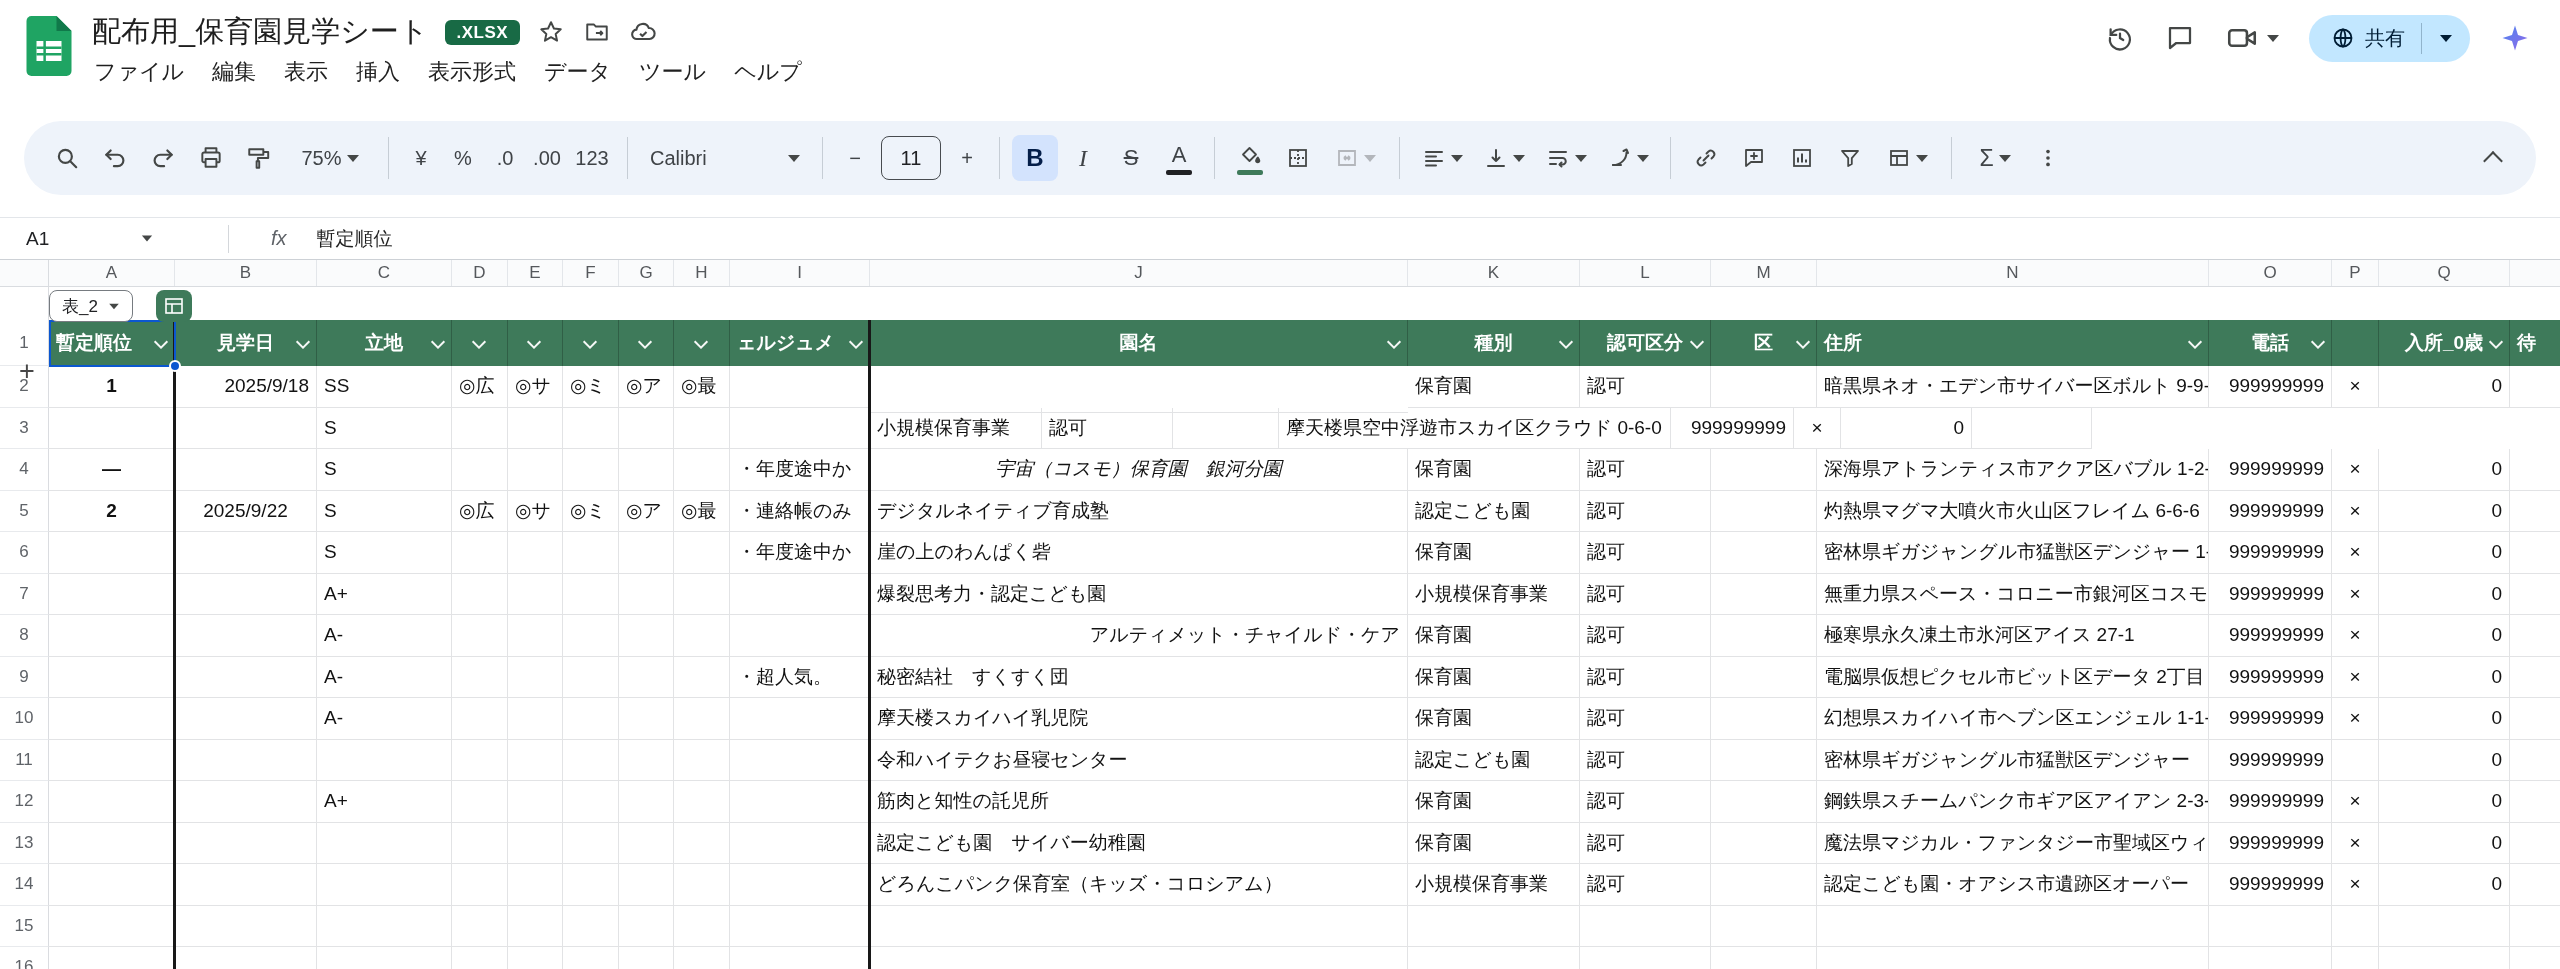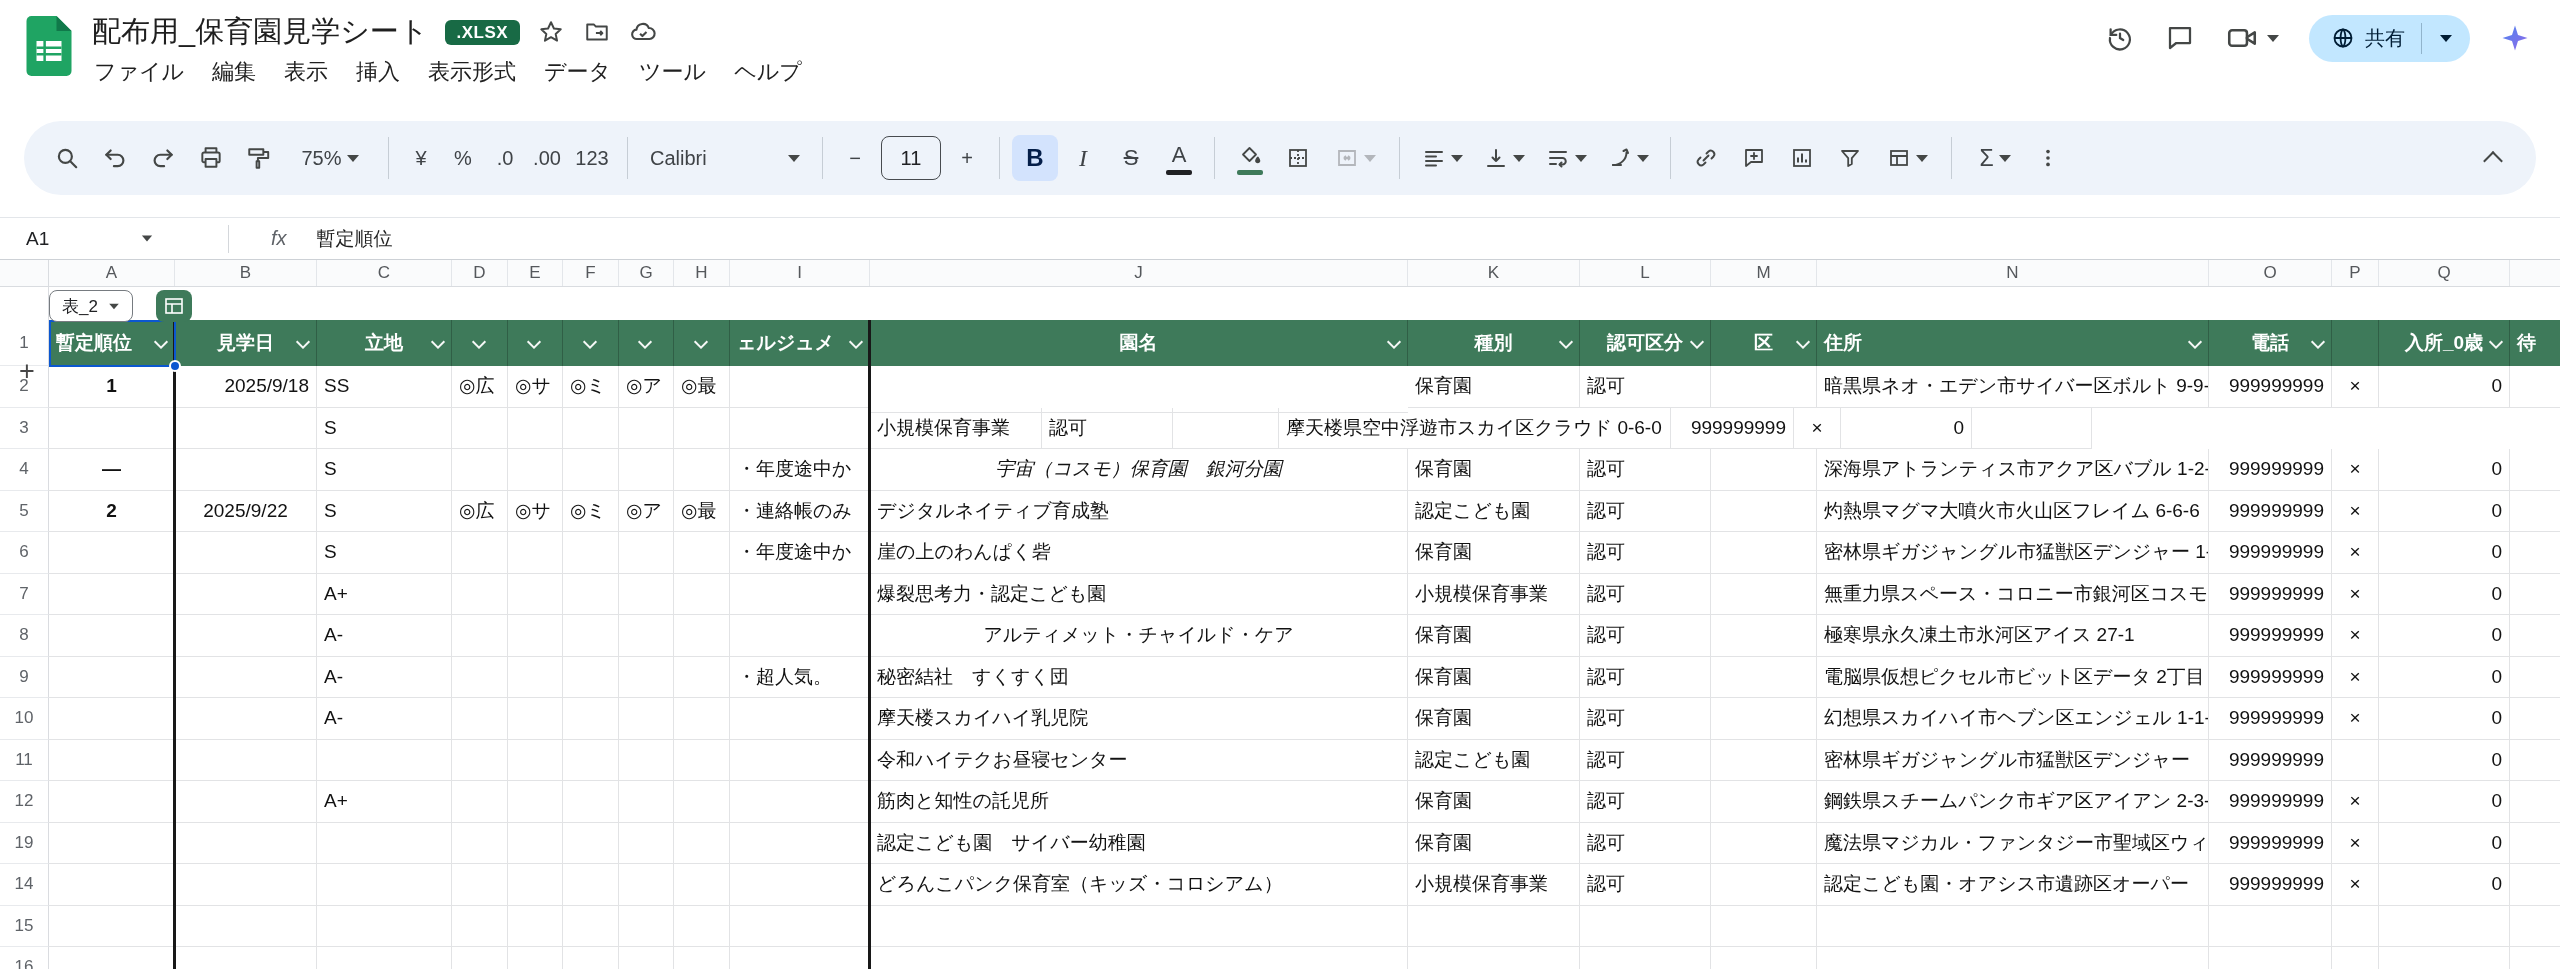--- a/index.html
+++ b/index.html
@@ -534,21 +534,21 @@
         <div class="rn">8</div>
         <div class="dcell" style="width: 126px; text-align: center;"></div>
         <div class="dcell" style="width: 142px; text-align: right;"></div>
         <div class="dcell" style="width: 135px; text-align: left;">A-</div>
         <div class="dcell" style="width: 56px; text-align: left;"></div>
         <div class="dcell" style="width: 55px; text-align: left;"></div>
         <div class="dcell" style="width: 56px; text-align: left;"></div>
         <div class="dcell" style="width: 55px; text-align: left;"></div>
         <div class="dcell" style="width: 56px; text-align: left;"></div>
         <div class="dcell" style="width: 140px; text-align: left;"></div>
-        <div class="dcell" style="width: 538px; text-align: center;">アルティメット・チャイルド・ケア</div>
+        <div class="dcell" style="width: 538px; text-align: right;">アルティメット・チャイルド・ケア</div>
         <div class="dcell" style="width: 172px; text-align: left;">保育園</div>
         <div class="dcell" style="width: 131px; text-align: left;">認可</div>
         <div class="dcell" style="width: 106px; text-align: left;"></div>
         <div class="dcell" style="width: 392px; text-align: left;">極寒県永久凍土市氷河区アイス 27-1</div>
         <div class="dcell" style="width: 123px; text-align: right;">999999999</div>
         <div class="dcell" style="width: 47px; text-align: center;">×</div>
         <div class="dcell" style="width: 131px; text-align: right;">0</div>
         <div class="dcell" style="width: 120px; text-align: left;"></div>
       </div>
       <div class="drow">
@@ -629,21 +629,21 @@
         <div class="dcell" style="width: 172px; text-align: left;">保育園</div>
         <div class="dcell" style="width: 131px; text-align: left;">認可</div>
         <div class="dcell" style="width: 106px; text-align: left;"></div>
         <div class="dcell" style="width: 392px; text-align: left;">鋼鉄県スチームパンク市ギア区アイアン 2-3-4</div>
         <div class="dcell" style="width: 123px; text-align: right;">999999999</div>
         <div class="dcell" style="width: 47px; text-align: center;">×</div>
         <div class="dcell" style="width: 131px; text-align: right;">0</div>
         <div class="dcell" style="width: 120px; text-align: left;"></div>
       </div>
       <div class="drow">
-        <div class="rn">19</div>
+        <div class="rn">13</div>
         <div class="dcell" style="width: 126px; text-align: center;"></div>
         <div class="dcell" style="width: 142px; text-align: right;"></div>
         <div class="dcell" style="width: 135px; text-align: left;"></div>
         <div class="dcell" style="width: 56px; text-align: left;"></div>
         <div class="dcell" style="width: 55px; text-align: left;"></div>
         <div class="dcell" style="width: 56px; text-align: left;"></div>
         <div class="dcell" style="width: 55px; text-align: left;"></div>
         <div class="dcell" style="width: 56px; text-align: left;"></div>
         <div class="dcell" style="width: 140px; text-align: left;"></div>
         <div class="dcell" style="width: 538px; text-align: left;">認定こども園　サイバー幼稚園</div>

